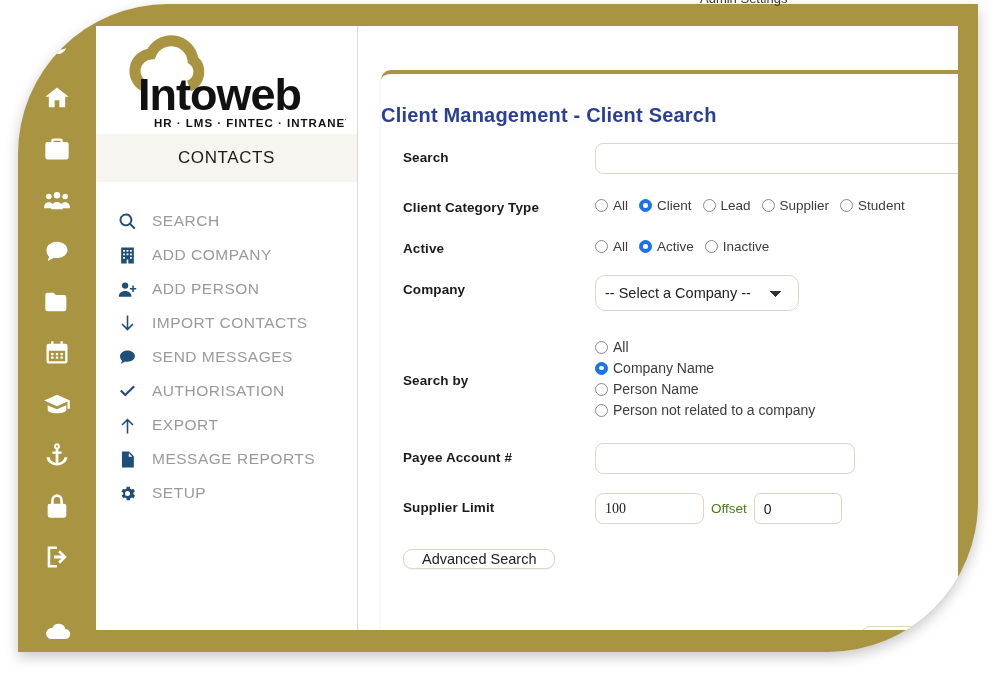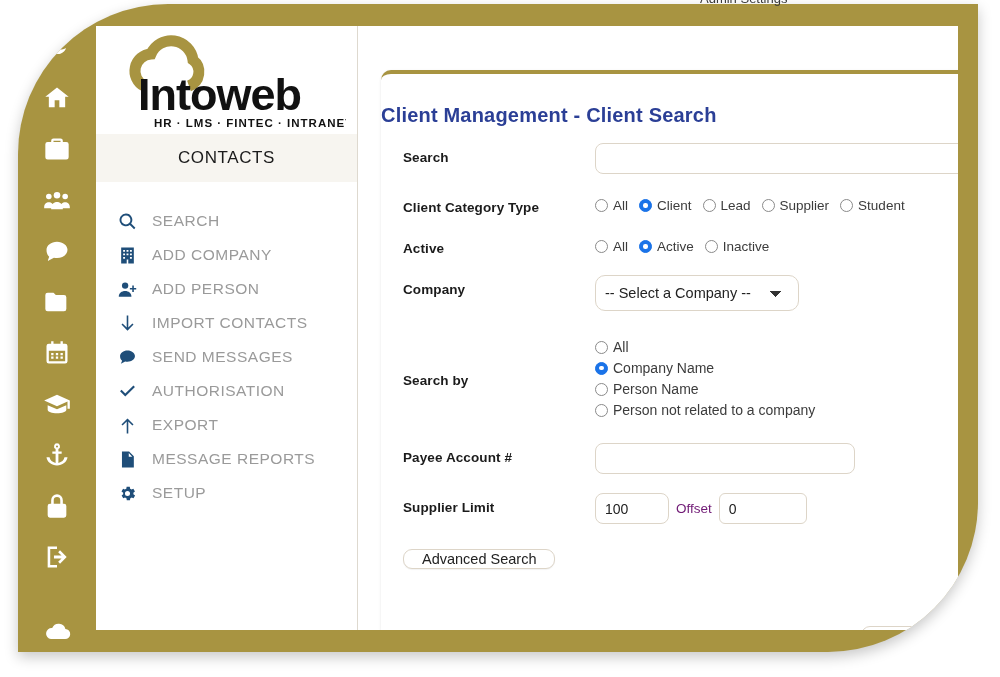--- a/index.html
+++ b/index.html
@@ -88,21 +88,21 @@
   }
   .row-field{flex:1;}
 
   .txt{
     box-sizing:border-box;height:31px;border:1px solid #DDD5C8;border-radius:8px;
     background:#fff;font-size:14px;color:#222;padding:2px 9px;outline:none;
     font-family:"Liberation Sans", sans-serif;
   }
   .txt.wide{width:376px;}
   .txt.mid{width:260px;}
-  .txt.small{width:74px;}
+  .txt.small{width:109px;font-family:Liberation Serif, serif;}
   .txt.offset{width:88px;border-radius:6px;}
 
   .sel{
     box-sizing:border-box;width:204px;height:36px;border:1px solid #DDD5C8;border-radius:10px;
     background:#fff;font-size:14.5px;color:#222;padding:2px 9px;outline:none;appearance:none;
     font-family:"Liberation Sans", sans-serif;
     background-image:linear-gradient(45deg,transparent 50%,#333 50%),linear-gradient(135deg,#333 50%,transparent 50%);
     background-position:calc(100% - 22px) 15px, calc(100% - 16px) 15px;
     background-size:6px 6px,6px 6px;background-repeat:no-repeat;
   }
@@ -119,21 +119,21 @@
     content:"";position:absolute;left:50%;top:50%;width:4.4px;height:4.4px;
     margin-left:-2.2px;margin-top:-2.2px;border-radius:50%;background:#fff;
   }
   .rlabel{font-size:13.5px;color:#3c3c3c;}
 
   .radios-v{padding-top:2px;}
   .radios-v .radio{margin:0 0 5px 0;}
   .radios-v .rlabel{font-size:14px;}
 
   .inline{display:flex;align-items:center;}
-  .inline .mini-lbl{font-size:13.5px;color:#701a75;margin:0 7px;}
+  .inline .mini-lbl{font-size:13.5px;color:#4d7c0f;margin:0 7px;}
 
   .btnrow{display:flex;align-items:center;padding:6px 0 0 22px;margin-top:6px;}
   .btn{
     box-sizing:border-box;height:20px;min-width:120px;padding:0 18px;
     border:1px solid #DDD5C8;border-radius:9px;background:#fff;
     font-size:14.5px;color:#222;cursor:pointer;
     font-family:"Liberation Sans", sans-serif;
     box-shadow:0 1px 1px rgba(0,0,0,.05);
   }
   .btn.search{position:absolute;left:480px;top:552px;min-width:96px;}

